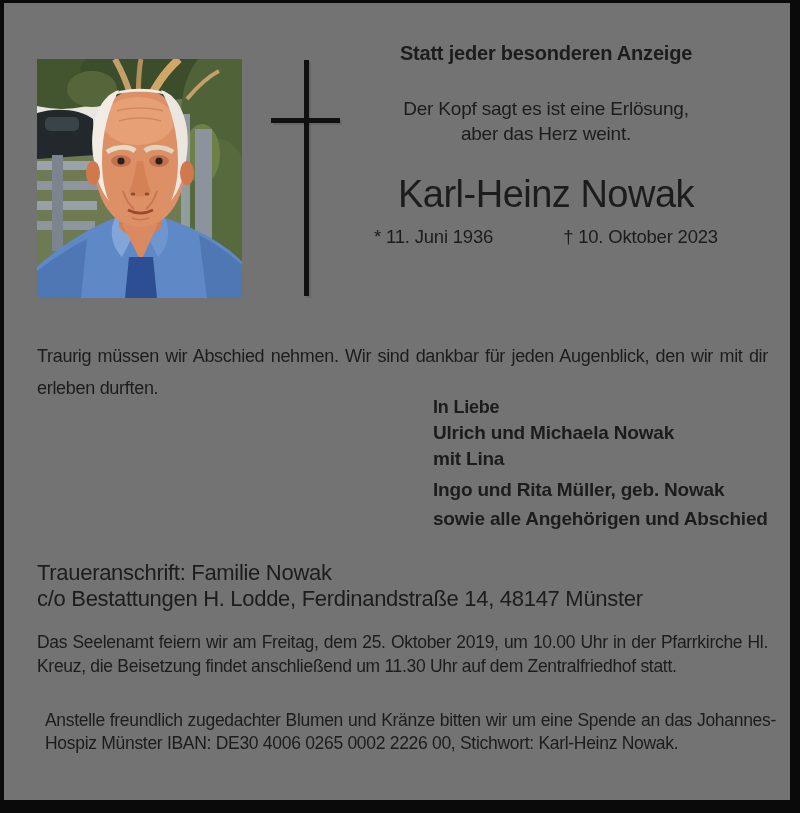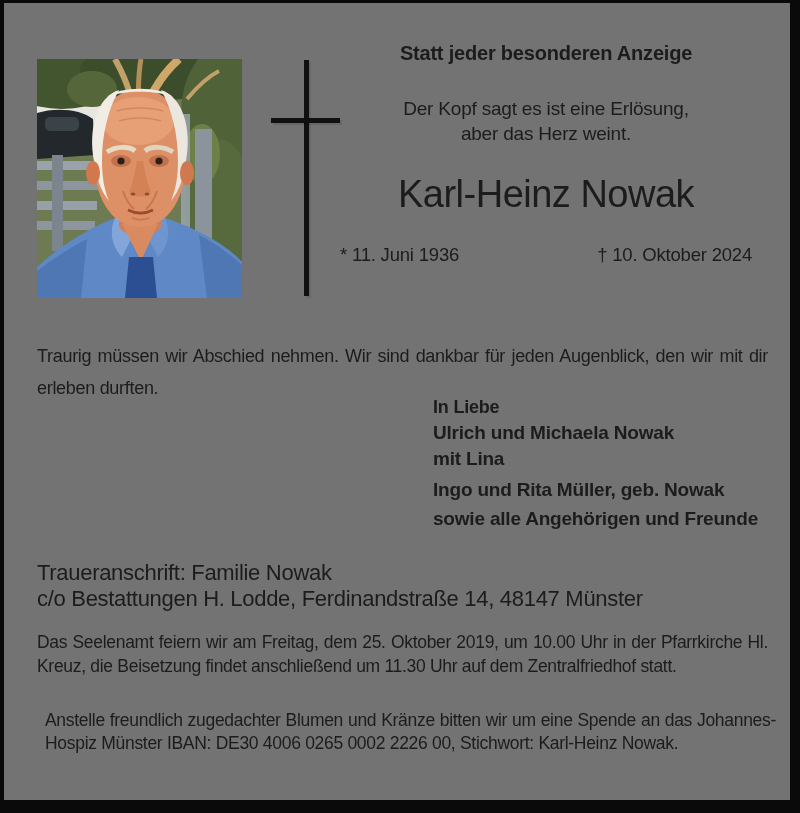--- a/index.html
+++ b/index.html
@@ -25,21 +25,21 @@
   .cross-v { left:300px; top:57px; width:5px; height:236px; background:#101010;
              box-shadow:2px 2px 0 rgba(0,0,0,0.10); }
   .cross-h { left:267px; top:115px; width:69px; height:5px; background:#101010;
              box-shadow:2px 2px 0 rgba(0,0,0,0.10); }
 
   
   .col { left:336px; width:412px; text-align:center; }
   .header-line { top:39px; font-size:20px; font-weight:700; letter-spacing:-0.2px; }
   .epigraph { top:93px; font-size:19px; line-height:25px; letter-spacing:-0.2px; }
   .deceased-name { top:169px; font-size:38px; font-weight:400; letter-spacing:-0.5px; line-height:44px; }
-  .dates { top:241px; display:flex; justify-content:space-between; gap:70px; font-size:18.5px; letter-spacing:-0.2px; }
+  .dates { top:223px; display:flex; justify-content:center; gap:70px; font-size:18.5px; letter-spacing:-0.2px; }
 
   
   .para { left:33px; width:731px; letter-spacing:-0.3px; }
   .condolence { top:337px; font-size:18px; line-height:32px; text-align:justify; }
   .closing-block { left:429px; top:391px; font-size:19px; line-height:26px; text-align:left; }
   .closing-line { font-size:18px; font-weight:700; letter-spacing:-0.2px; }
   .mourner { font-weight:700; letter-spacing:-0.2px; }
   .gap-lg { margin-top:5px; }
   .gap-sm { margin-top:3px; }
   .address { top:557px; font-size:22px; line-height:26px; }
@@ -133,31 +133,31 @@
 
   <div class="abs col epigraph">
     <div>Der Kopf sagt es ist eine Erlösung,</div>
     <div>aber das Herz weint.</div>
   </div>
 
   <div class="abs col deceased-name">Karl-Heinz Nowak</div>
 
   <div class="abs col dates">
     <span>* 11. Juni 1936</span>
-    <span>† 10. Oktober 2024</span>
+    <span>† 10. Oktober 2023</span>
   </div>
 
   <div class="abs para condolence">Traurig müssen wir Abschied nehmen. Wir sind dankbar für jeden Augenblick, den wir mit dir erleben durften.</div>
 
   <div class="abs closing-block">
     <div class="closing-line">In Liebe</div>
     <div class="mourner">Ulrich und Michaela Nowak</div>
     <div class="mourner">mit Lina</div>
     <div class="mourner gap-lg">Ingo und Rita Müller, geb. Nowak</div>
-    <div class="mourner gap-sm">sowie alle Angehörigen und Freunde</div>
+    <div class="mourner gap-sm">sowie alle Angehörigen und Abschied</div>
   </div>
 
   <div class="abs para address">
     <div>Traueranschrift: Familie Nowak</div>
     <div>c/o Bestattungen H. Lodde, Ferdinandstraße 14, 48147 Münster</div>
   </div>
 
   <div class="abs para service">Das Seelenamt feiern wir am Freitag, dem 25. Oktober 2019, um 10.00 Uhr in der Pfarrkirche Hl. Kreuz, die Beisetzung findet anschließend um 11.30 Uhr auf dem Zentralfriedhof statt.</div>
 
 

